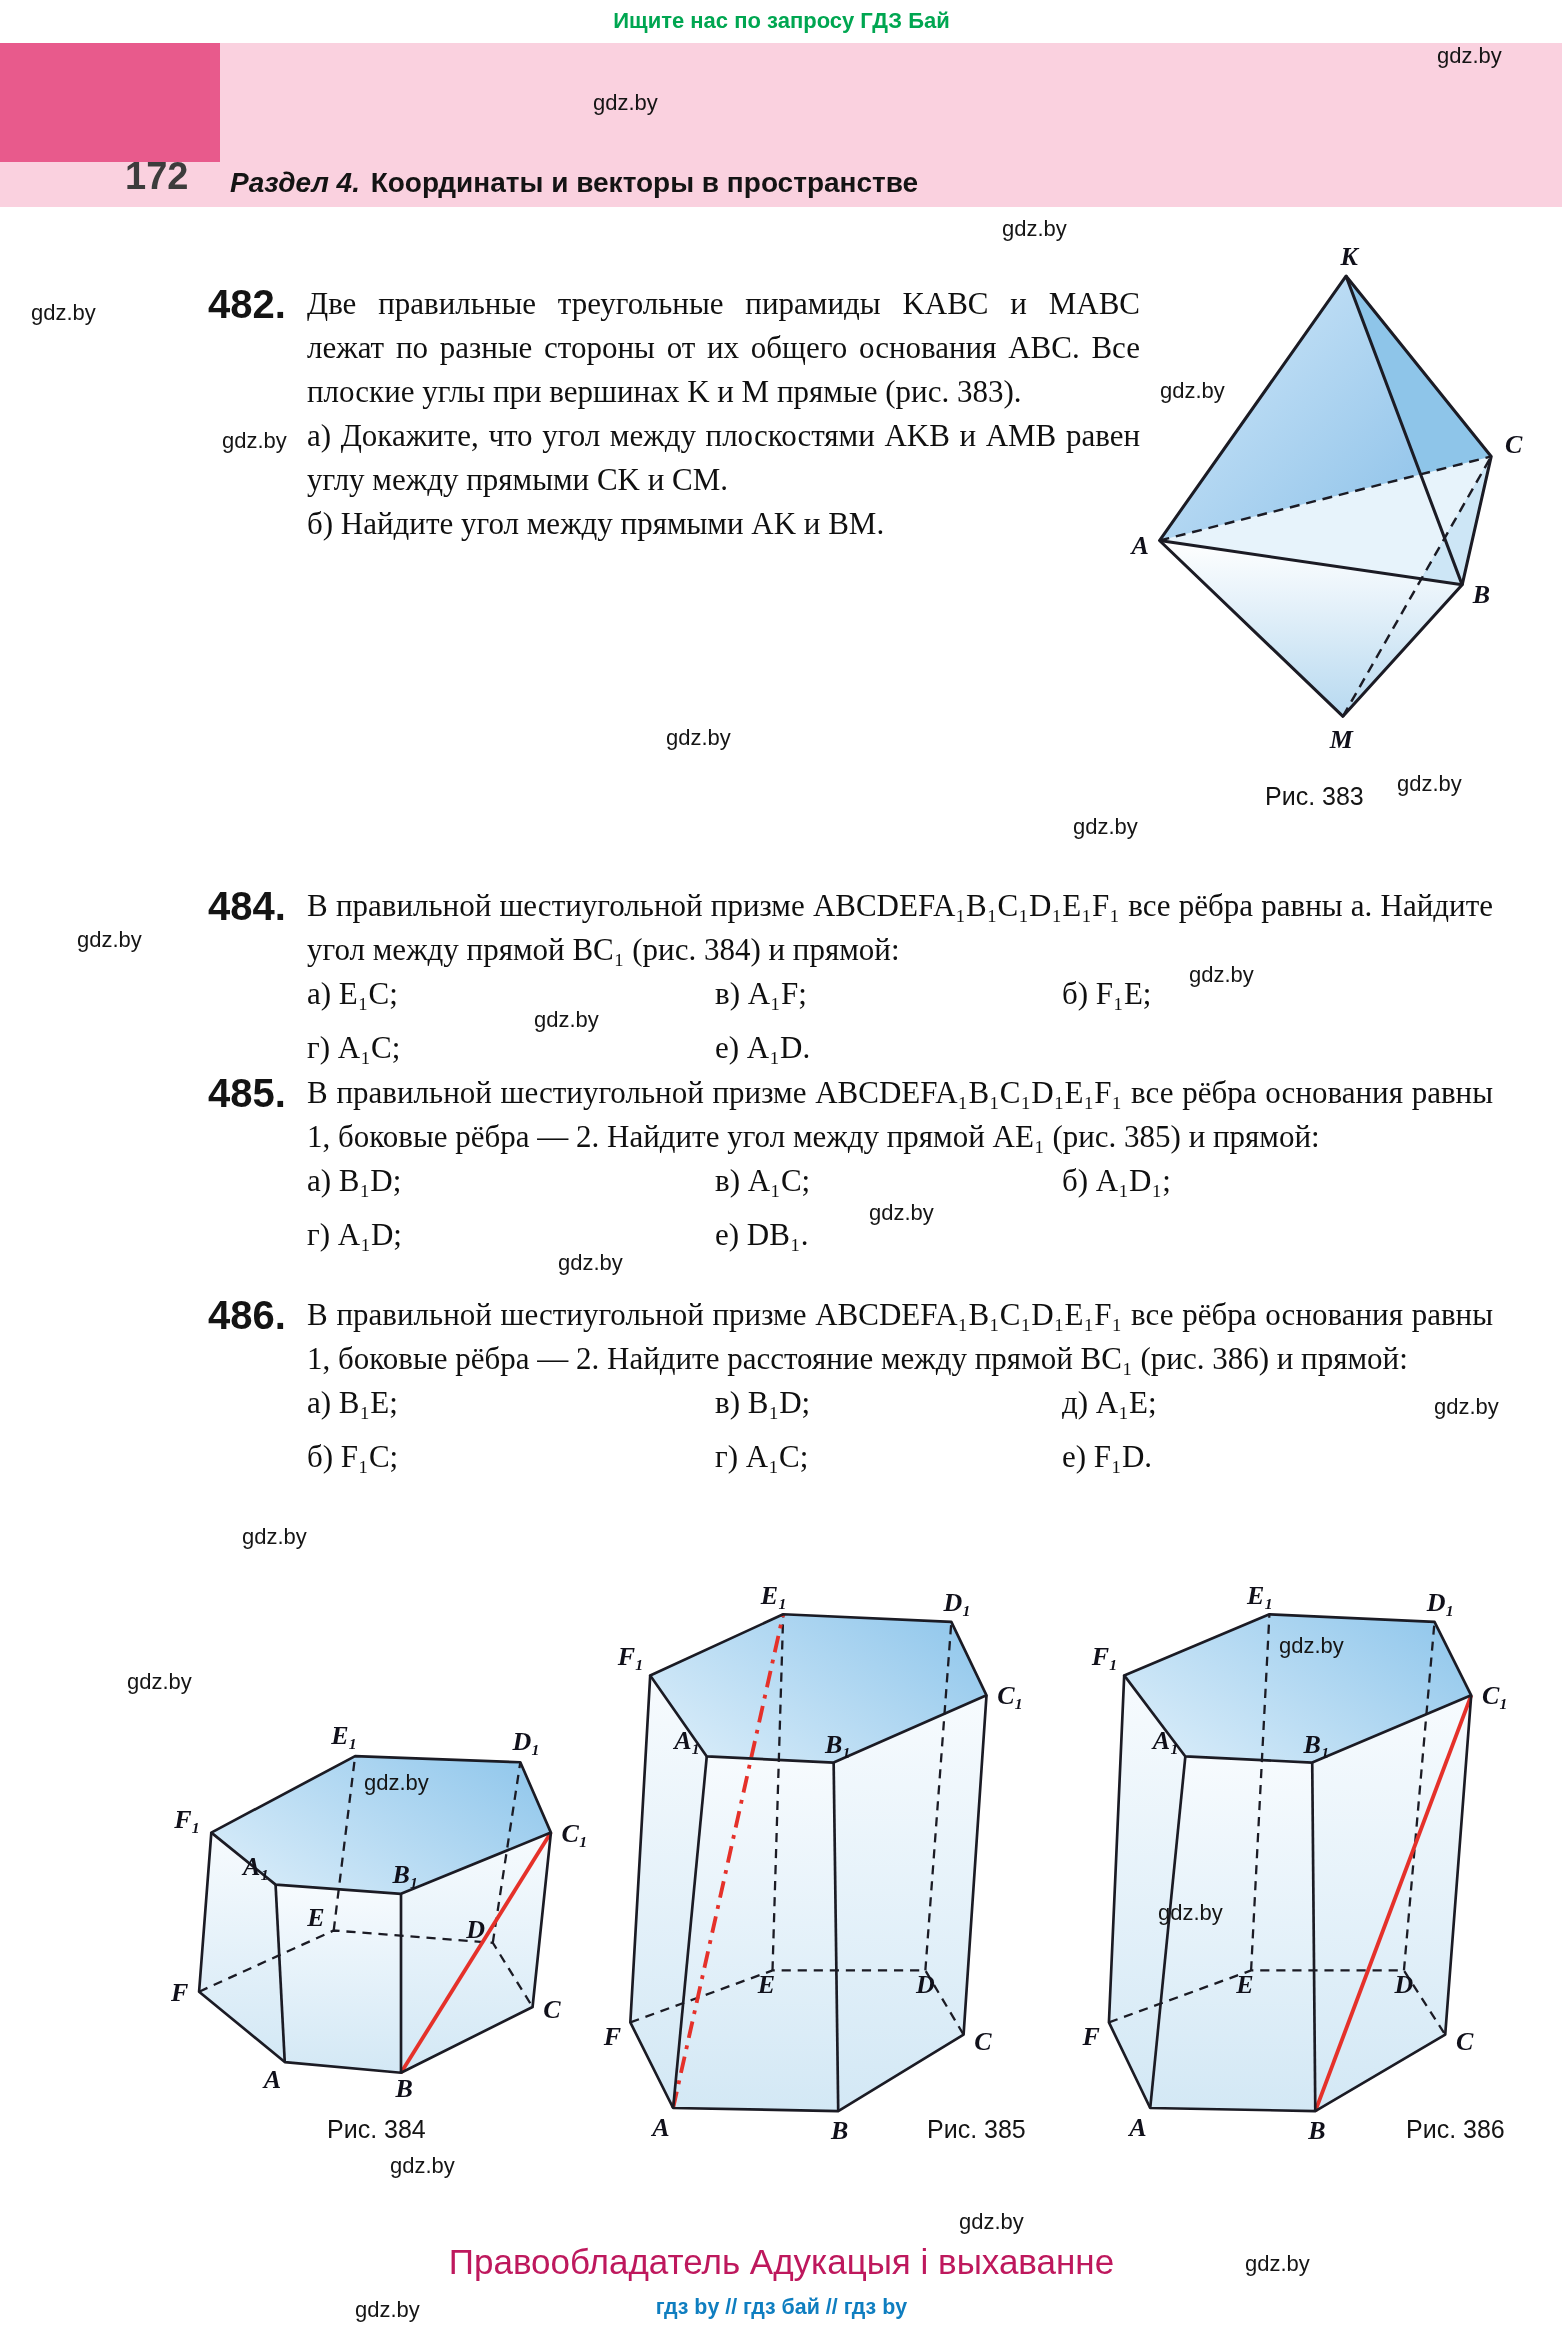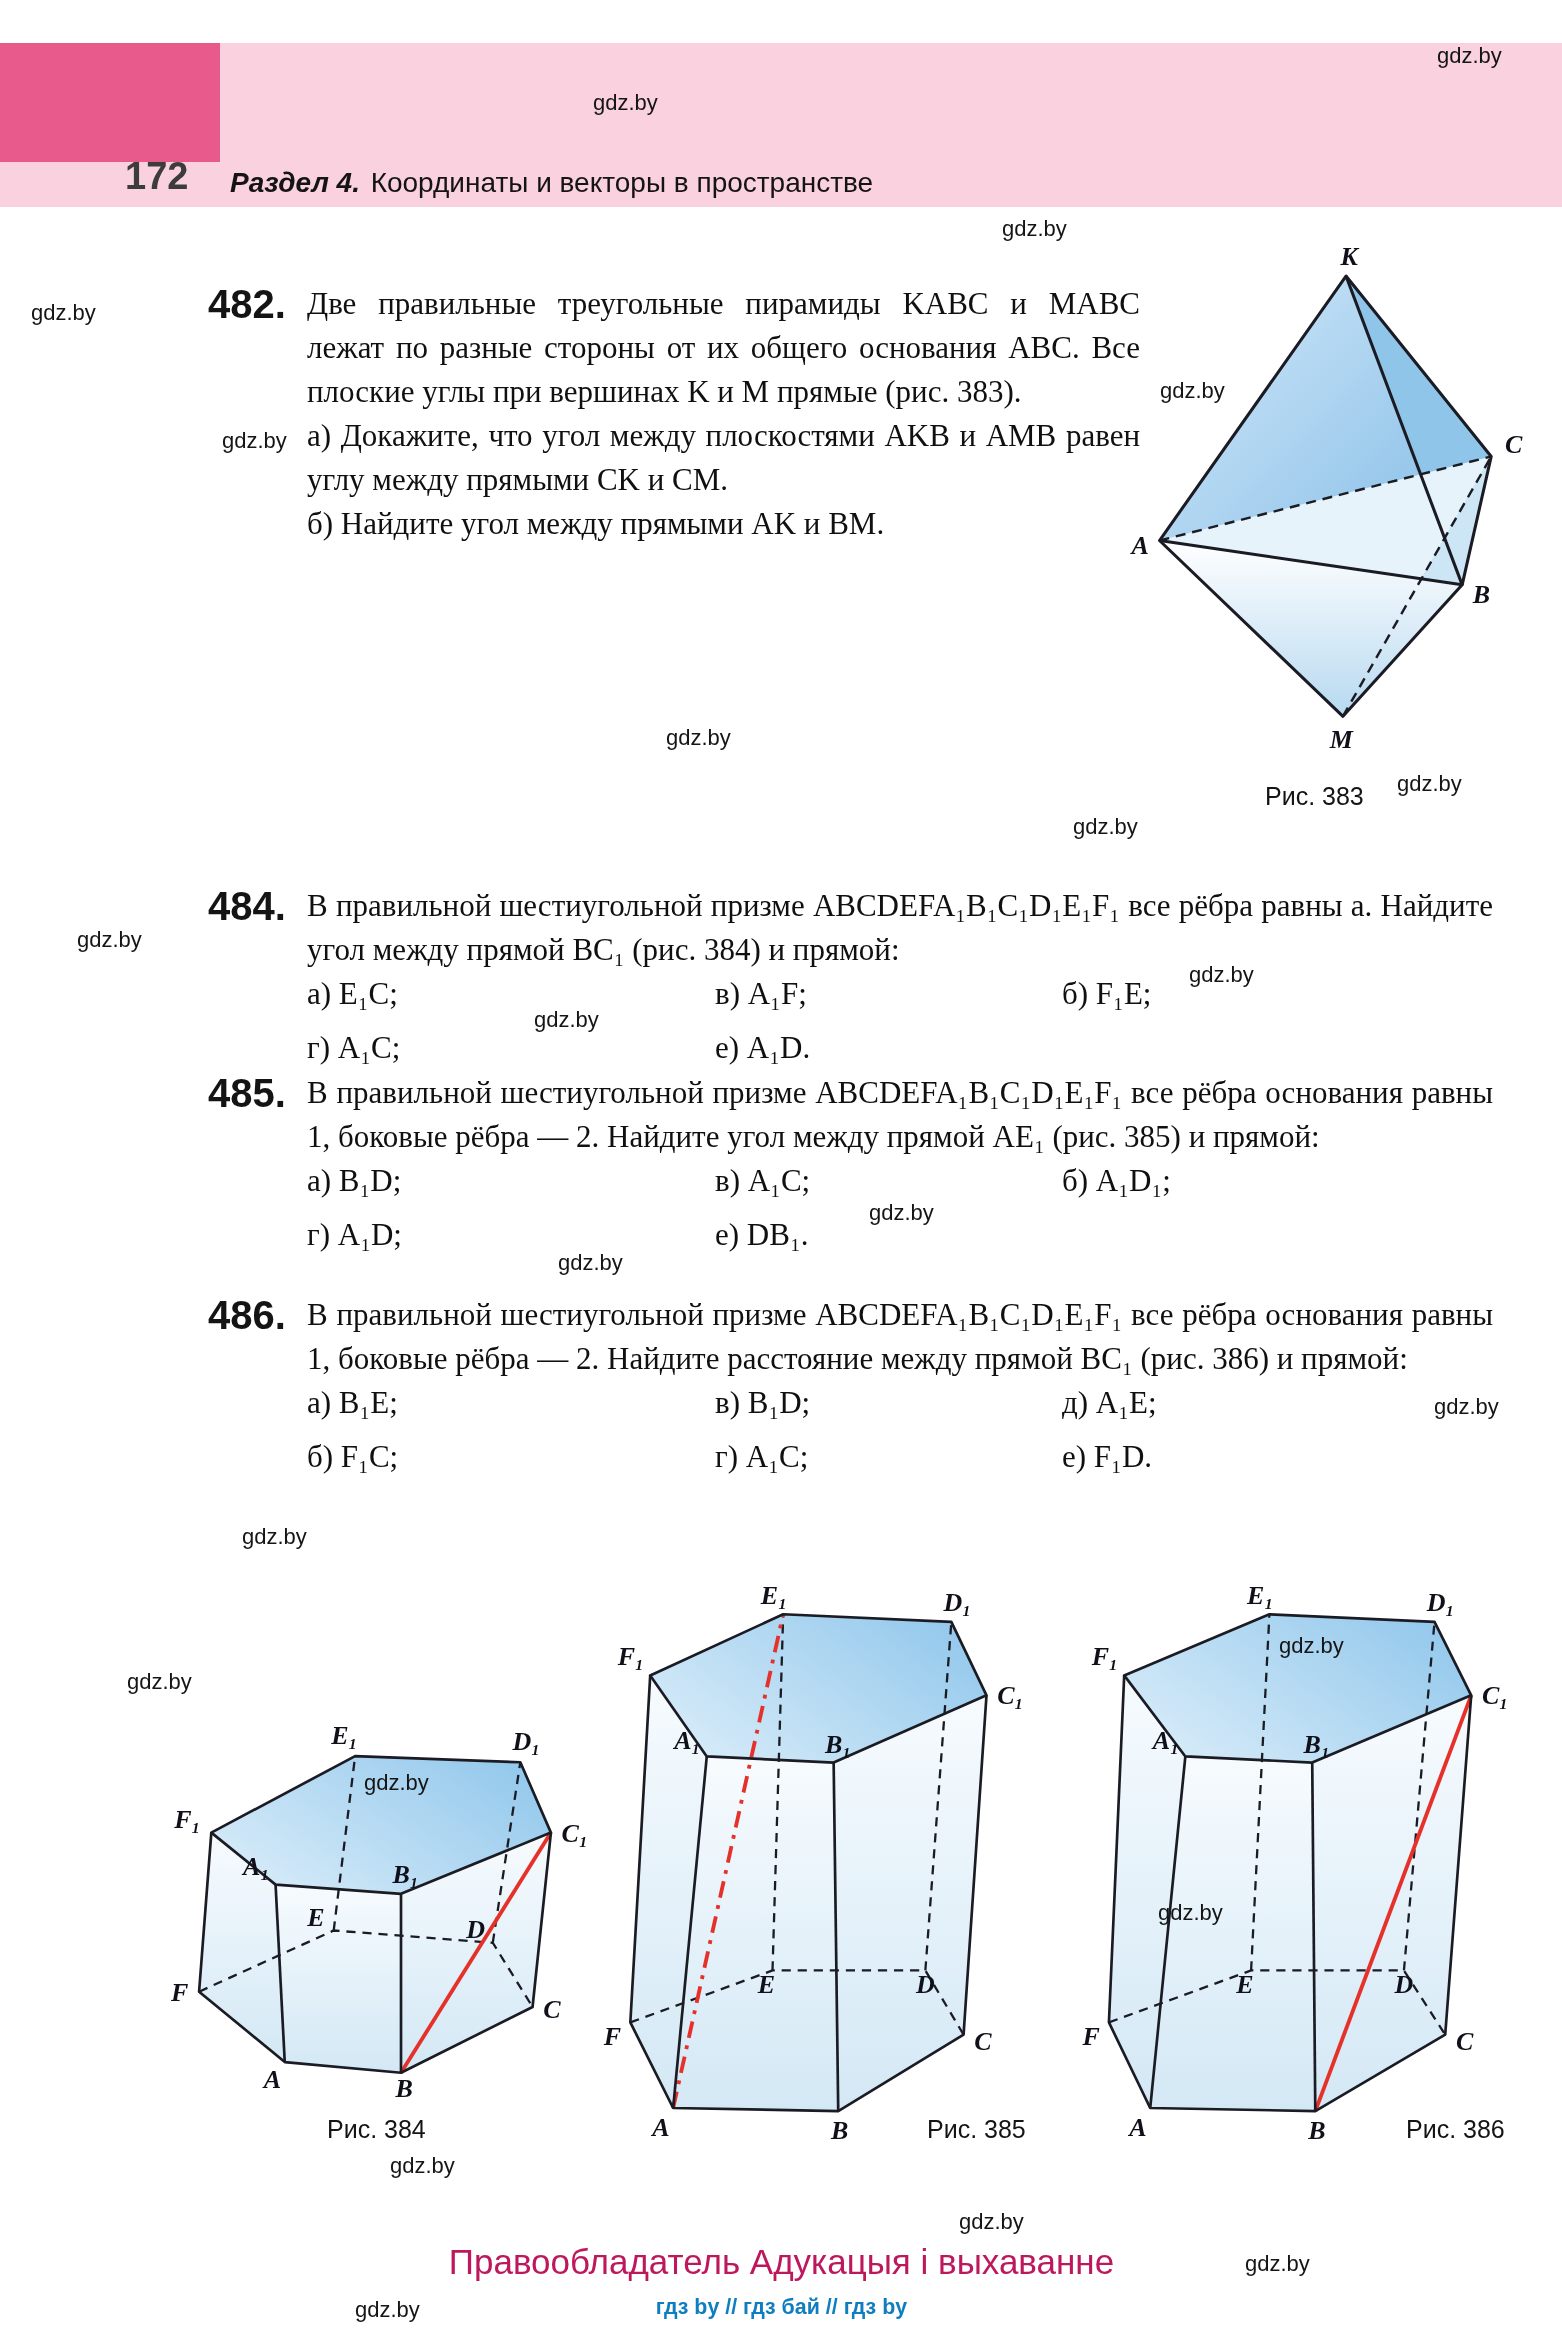--- a/index.html
+++ b/index.html
@@ -11,21 +11,21 @@
              font-family:"Liberation Sans","DejaVu Sans",sans-serif; font-size:22px;
              font-weight:bold; color:#00a651; }
 
   .band { position:absolute; left:0; top:43px; width:1563px; height:164px; background:#fad1df; }
   .band-accent { position:absolute; left:0; top:0; width:220px; height:119px; background:#e85a8c; }
   .pagenum { position:absolute; left:125px; top:155px; font-family:"Liberation Sans","DejaVu Sans",sans-serif;
              font-size:38px; font-weight:bold; color:#3c3c3c; }
   .section { position:absolute; left:230px; top:167px; font-family:"Liberation Sans","DejaVu Sans",sans-serif;
              font-size:28px; color:#141414; white-space:nowrap; }
   .sec-label { font-style:italic; font-weight:bold; margin-right:10.7px; }
-  .sec-text { font-weight:normal; }
+  .sec-text { font-weight:bold; }
 
   .problem { position:absolute; left:208px; padding-left:99px; font-size:31px; line-height:44px; }
   .pnum { position:absolute; left:0; top:0; font-family:"Liberation Sans","DejaVu Sans",sans-serif;
           font-weight:bold; font-size:40px; color:#141414; }
   .ptext, .pitem { text-align:justify; }
   .opts { display:grid; grid-template-columns:398px 337px auto;gap:10px; }
   .opt { white-space:nowrap; }
 
   .figure { position:absolute; }
   svg { overflow:visible; display:block; }
@@ -41,20 +41,21 @@
          font-family:"Liberation Sans","DejaVu Sans",sans-serif; font-size:35px; color:#be185d; }
   .links { position:absolute; left:0; top:2295px; width:100%; text-align:center;
            font-family:"Liberation Sans","DejaVu Sans",sans-serif; font-size:21.4px;
            font-weight:bold; color:#0f7ec0; }
 </style>
 </head>
 <body>
 
 <div class="page">
 
+  <div class="topnote">Ищите нас по запросу ГДЗ Бай</div>
 
   <div class="band">
     <div class="band-accent"></div>
   </div>
   <div class="pagenum">172</div>
   <div class="section">
     <span class="sec-label">Раздел 4.</span><span class="sec-text">Координаты и векторы в пространстве</span>
   </div>
 
   <section class="problem" style="top:282px;width:932px">

